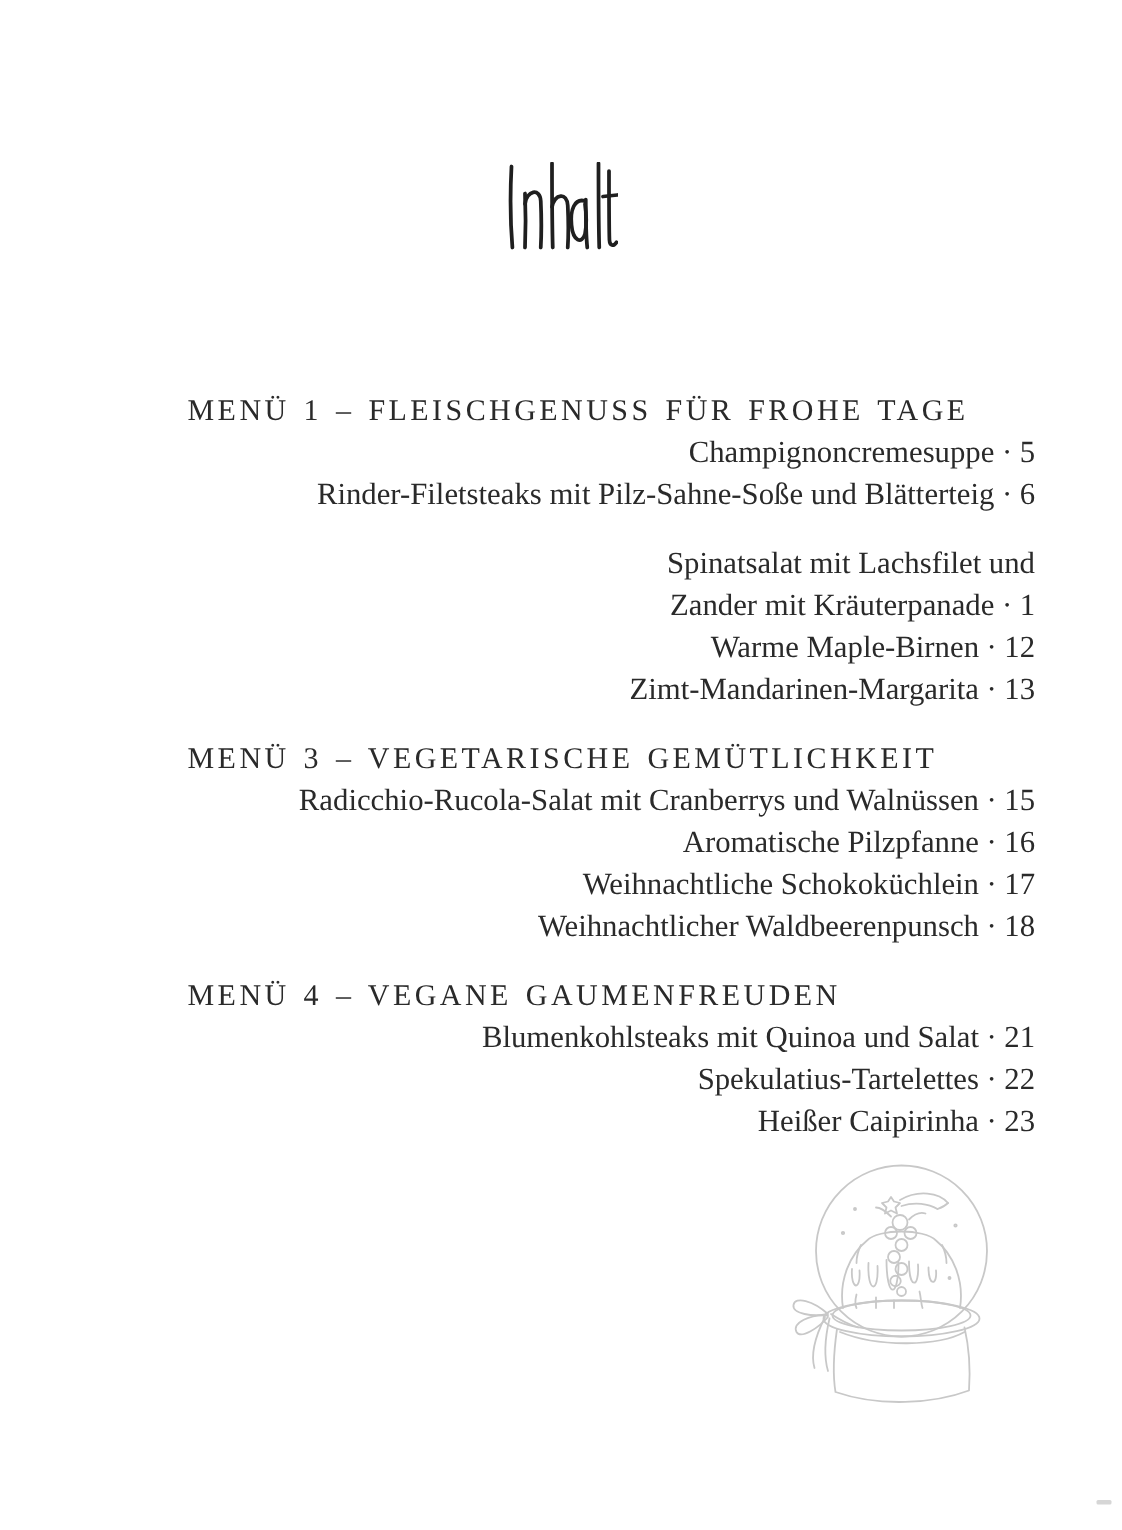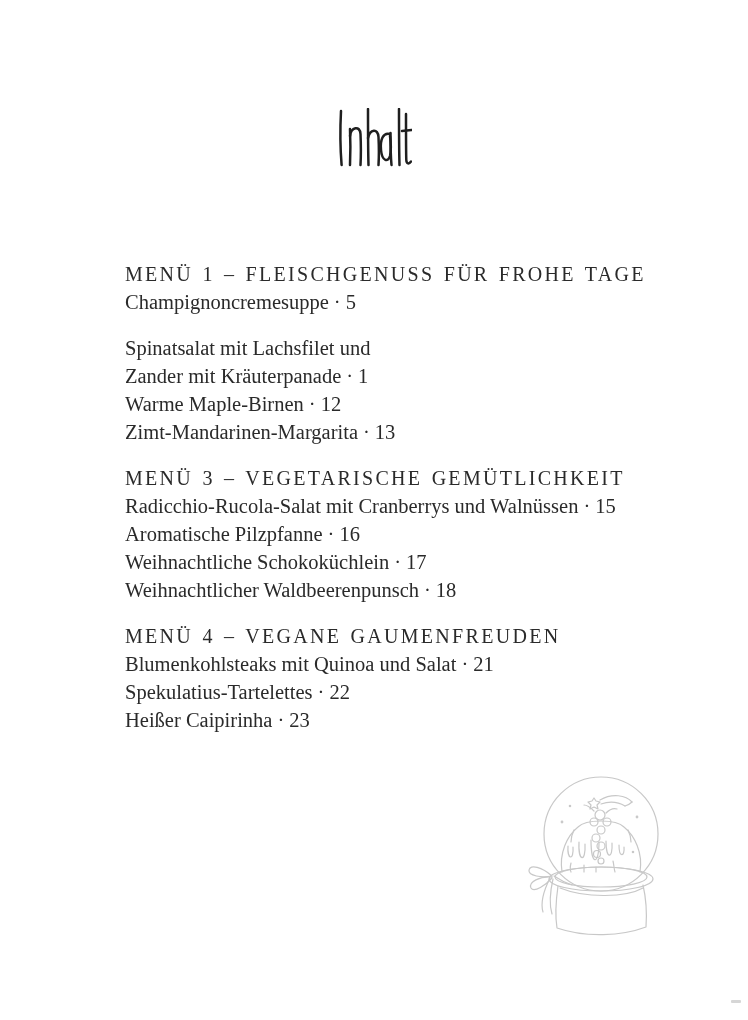--- a/index.html
+++ b/index.html
@@ -41,20 +41,21 @@
     color: #2a2a2a;
     font-variant-numeric: oldstyle-nums;
   }
   .item {
     margin: 0;
     font-size: 20.5px;
     line-height: 28px;
     color: #2a2a2a;
     white-space: nowrap;
     font-variant-numeric: oldstyle-nums;
+    text-align: right;
   }
   .sep { margin: 0 5px; }
   
   .illustration {
     position: absolute;
     left: 516px; top: 770px;
     width: 160px; height: 170px;
   }
   .artifact {
     position: absolute;
@@ -89,20 +90,21 @@
       <path d="M70,6 C70,25 70,44 70.3,52 C70.5,56 73,56.5 75,53.5"></path>
       <path d="M66,23 L75.5,22"></path>
     </svg>
   </div>
 
   <div class="toc">
 
     <div class="section">
       <h2 class="section-heading">MENÜ 1 – FLEISCHGENUSS FÜR FROHE TAGE</h2>
       <p class="item"><span>Champignoncremesuppe</span><span class="sep">·</span><span>5</span></p>
+      <p class="item"><span>Rinder-Filetsteaks mit Pilz-Sahne-Soße und Blätterteig</span><span class="sep">·</span><span>6</span></p>
     </div>
 
     <div class="section">
       <p class="item"><span>Spinatsalat mit Lachsfilet und</span></p>
       <p class="item"><span>Zander mit Kräuterpanade</span><span class="sep">·</span><span>1</span></p>
       <p class="item"><span>Warme Maple-Birnen</span><span class="sep">·</span><span>12</span></p>
       <p class="item"><span>Zimt-Mandarinen-Margarita</span><span class="sep">·</span><span>13</span></p>
     </div>
 
     <div class="section">

